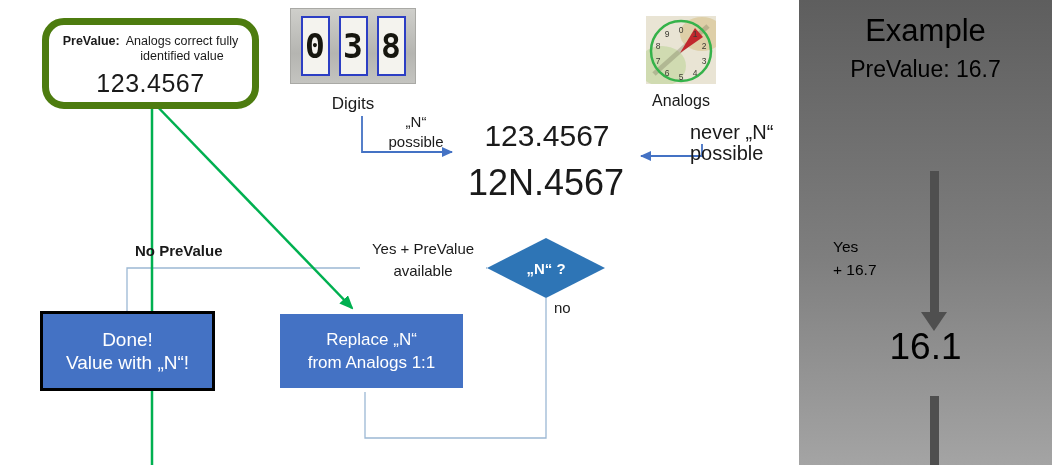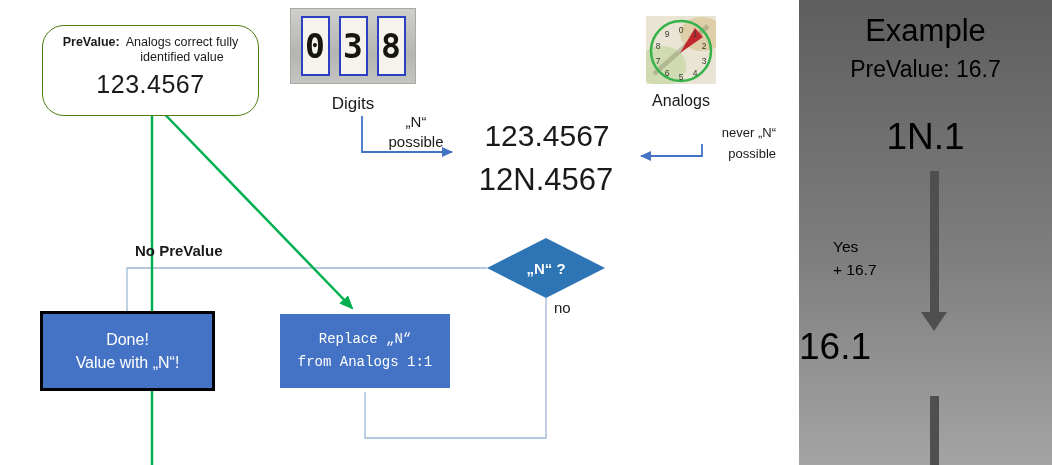--- a/index.html
+++ b/index.html
@@ -6,22 +6,22 @@
   html,body { background:#ffffff; }
   .stage {
     position:relative; width:1052px; height:465px; overflow:hidden;
     background:#ffffff; color:#1a1a1a;
     font-family:"Liberation Sans", sans-serif;
   }
   .abs { position:absolute; }
 
   
   .pv-box {
-    left:42px; top:25px; width:217px; height:91px;
-    background:#ffffff; border:1px solid #4d7c0f; border-radius:22px;
+    left:42px; top:18px; width:217px; height:91px;
+    background:#ffffff; border:7px solid #4d7c0f; border-radius:22px;
     padding:9px 8px 0; text-align:center;
   }
   .pv-row { display:flex; justify-content:center; gap:6px; font-size:12.5px; line-height:15px; }
   .pv-label { font-weight:bold; white-space:nowrap; }
   .pv-desc { text-align:center; }
   .pv-value { font-size:25px; margin-top:5px; letter-spacing:0.5px; }
 
   
   .digits-img {
     left:290px; top:8px; width:126px; height:76px;
@@ -33,66 +33,66 @@
     width:29px; height:60px; background:#f4f3ee; border:2px solid #2c3ec4;
     color:#16160f; font-family:"DejaVu Sans Mono", monospace; font-size:33px; font-weight:bold;
     display:flex; align-items:center; justify-content:center;
   }
   .digits-caption { left:290px; top:94px; width:126px; text-align:center; font-size:17px; }
 
   .digits-note { left:377px; top:112px; width:78px; text-align:center; font-size:15px; line-height:20px; }
 
   
   .value-raw   { left:462px; top:119px; width:170px; text-align:center; font-size:30px; }
-  .value-withn { left:458px; top:162px; width:176px; text-align:center; font-size:31px; }
+  .value-withn { left:458px; top:162px; width:176px; text-align:center; font-size:36px; }
 
   
   .analog-img { left:646px; top:16px; width:70px; height:68px; }
   .analogs-caption { left:637px; top:92px; width:88px; text-align:center; font-size:16px; }
-  .analogs-note { left:690px; top:122px; width:86px; text-align:right; font-size:13px; line-height:21px; }
+  .analogs-note { left:690px; top:122px; width:86px; text-align:left; font-size:20px; line-height:21px; }
 
   
   .no-prevalue { left:135px; top:242px; font-size:15px; font-weight:bold; }
   .yes-branch  { left:360px; top:238px; width:126px; text-align:center; font-size:15px;
                  line-height:22px; background:#ffffff; }
   .no-branch   { left:554px; top:299px; font-size:15px; }
   .decision-label {
     left:487px; top:238px; width:118px; height:60px;
     display:flex; align-items:center; justify-content:center;
     color:#ffffff; font-size:15px; font-weight:bold;
   }
 
   
   .done-box {
     left:40px; top:311px; width:175px; height:80px;
     background:#4472C4; border:3px solid #000000; color:#ffffff;
     display:flex; flex-direction:column; align-items:center; justify-content:center;
-    font-size:16px; line-height:23px; text-align:center;
+    font-size:19px; line-height:23px; text-align:center;
   }
   .replace-box {
-    left:280px; top:314px; width:170px; height:74px;
+    left:280px; top:314px; width:183px; height:74px;
     background:#4472C4; color:#ffffff;
     display:flex; flex-direction:column; align-items:center; justify-content:center;
-    font-size:14px; line-height:23px; text-align:center;font-family:Liberation Mono, monospace;
+    font-size:17px; line-height:23px; text-align:center;
   }
 
   
   .overlay { left:0; top:0; width:1052px; height:465px; pointer-events:none; }
 
   
   .panel {
     left:799px; top:0; width:253px; height:465px;
     background:linear-gradient(180deg,#5e5e5e 0%, #7e7e7e 55%, #a4a4a4 100%);
     color:#000000;
   }
   .ex-title    { position:absolute; left:0; right:0; top:13px; text-align:center; font-size:31px; }
   .ex-prevalue { position:absolute; left:0; right:0; top:56px; text-align:center; font-size:23px; }
   .ex-before   { position:absolute; left:0; right:0; top:116px; text-align:center; font-size:37px; }
   .ex-step     { position:absolute; left:34px; top:235px; font-size:15.5px; line-height:23px; }
-  .ex-after    { position:absolute; left:0; right:0; top:326px; font-size:37px; }
+  .ex-after    { position:absolute; left:0; right:0; top:326px; text-align:center; font-size:37px; }
   .arrow-shaft { position:absolute; width:9px; background:#4f4f4f; }
   .shaft-1 { left:131px; top:171px; height:141px; }
   .arrow-head-1 {
     position:absolute; left:122px; top:312px; width:0; height:0;
     border-left:13px solid transparent; border-right:13px solid transparent;
     border-top:19px solid #4f4f4f;
   }
   .shaft-2 { left:131px; top:396px; height:69px; }
 </style>
 </head>
@@ -170,39 +170,42 @@
   </svg>
   <div class="abs analogs-caption">Analogs</div>
 
   <div class="abs analogs-note">
     <span>never „N“</span><br>
     <span>possible</span>
   </div>
 
   <div class="abs no-prevalue">No PreValue</div>
 
+  <div class="abs yes-branch">
+    <span>Yes + PreValue</span><br>
+    <span>available</span>
+  </div>
 
   <div class="abs decision-label">„N“ ?</div>
 
   <div class="abs no-branch">no</div>
 
   <div class="abs done-box">
     <span>Done!</span>
     <span>Value with „N“!</span>
   </div>
 
   <div class="abs replace-box">
     <span>Replace „N“</span>
     <span>from Analogs 1:1</span>
   </div>
 
   <div class="abs panel">
     <div class="ex-title">Example</div>
     <div class="ex-prevalue">PreValue: 16.7</div>
-    <div class="ex-before">1N.1</div>
 
     <div class="arrow-shaft shaft-1"></div>
     <div class="arrow-head-1"></div>
 
     <div class="ex-step">
       <span>Yes</span><br>
       <span>+ 16.7</span>
     </div>
 
     <div class="ex-after">16.1</div>

